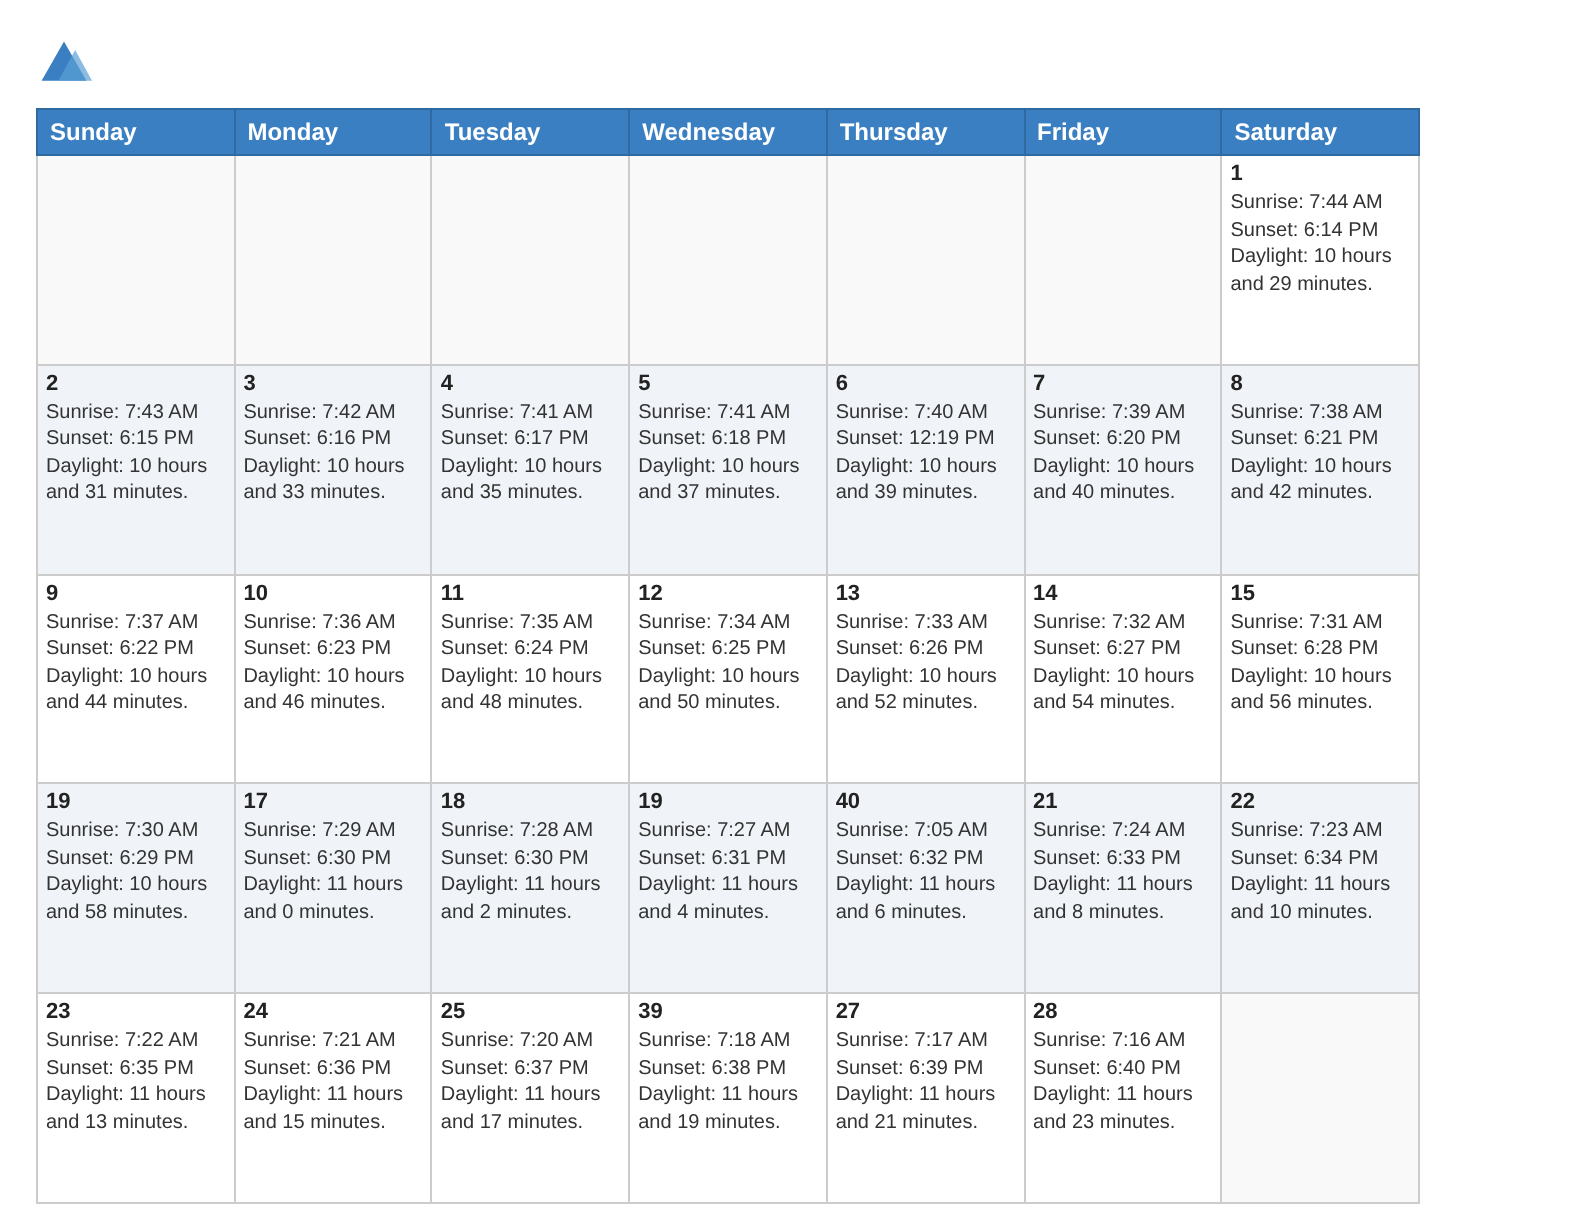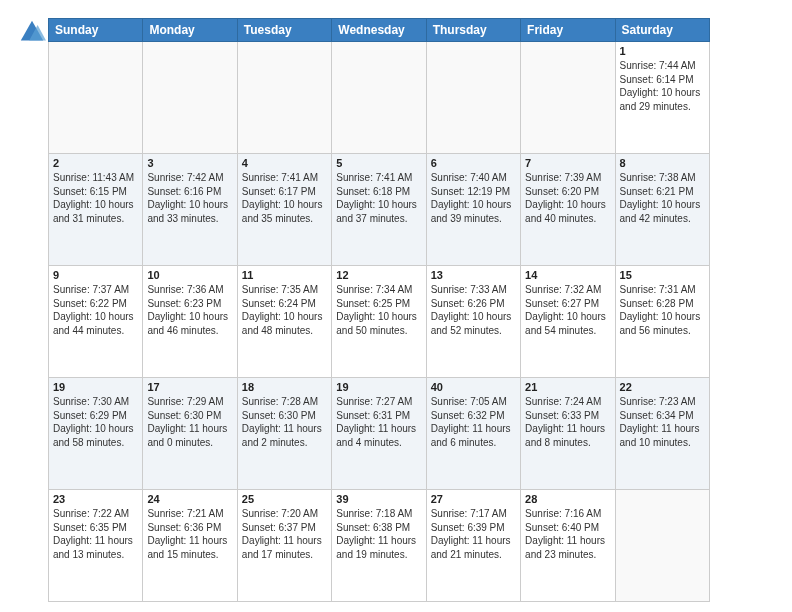--- a/index.html
+++ b/index.html
@@ -8,20 +8,21 @@
       background: #fff;
       width: 792px;
       height: 612px;
       overflow: hidden;
     }
     .page {
       width: 728px;
       height: 612px;
       padding: 18px 18px 10px 18px;
       display: flex;
+      flex-direction: column;
     }
     .header {
       display: flex;
       justify-content: space-between;
       align-items: flex-start;
       margin-bottom: 8px;
     }
     .logo {
       display: flex;
       align-items: center;
@@ -145,21 +146,21 @@
           <td>
             <span class="day-num">1</span>
             <div class="day-info">Sunrise: 7:44 AM
 Sunset: 6:14 PM
 Daylight: 10 hours and 29 minutes.</div>
           </td>
         </tr>
         <tr class="row-alt">
           <td>
             <span class="day-num">2</span>
-            <div class="day-info">Sunrise: 11:43 AM
+            <div class="day-info">Sunrise: 7:43 AM
 Sunset: 6:15 PM
 Daylight: 10 hours and 31 minutes.</div>
           </td>
           <td>
             <span class="day-num">3</span>
             <div class="day-info">Sunrise: 7:42 AM
 Sunset: 6:16 PM
 Daylight: 10 hours and 33 minutes.</div>
           </td>
           <td>

